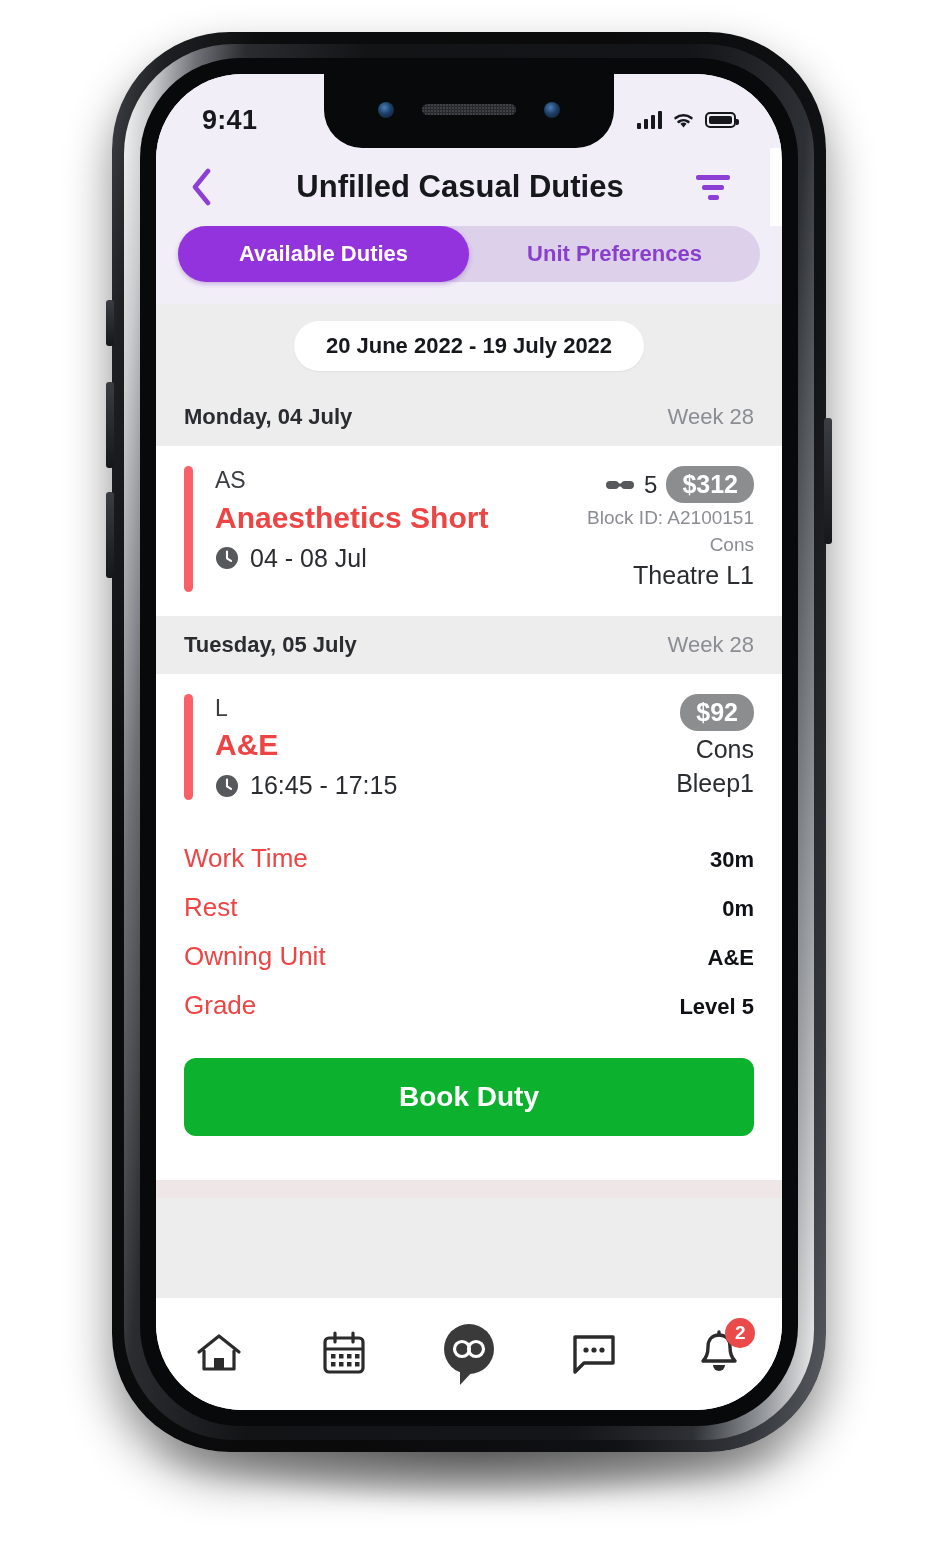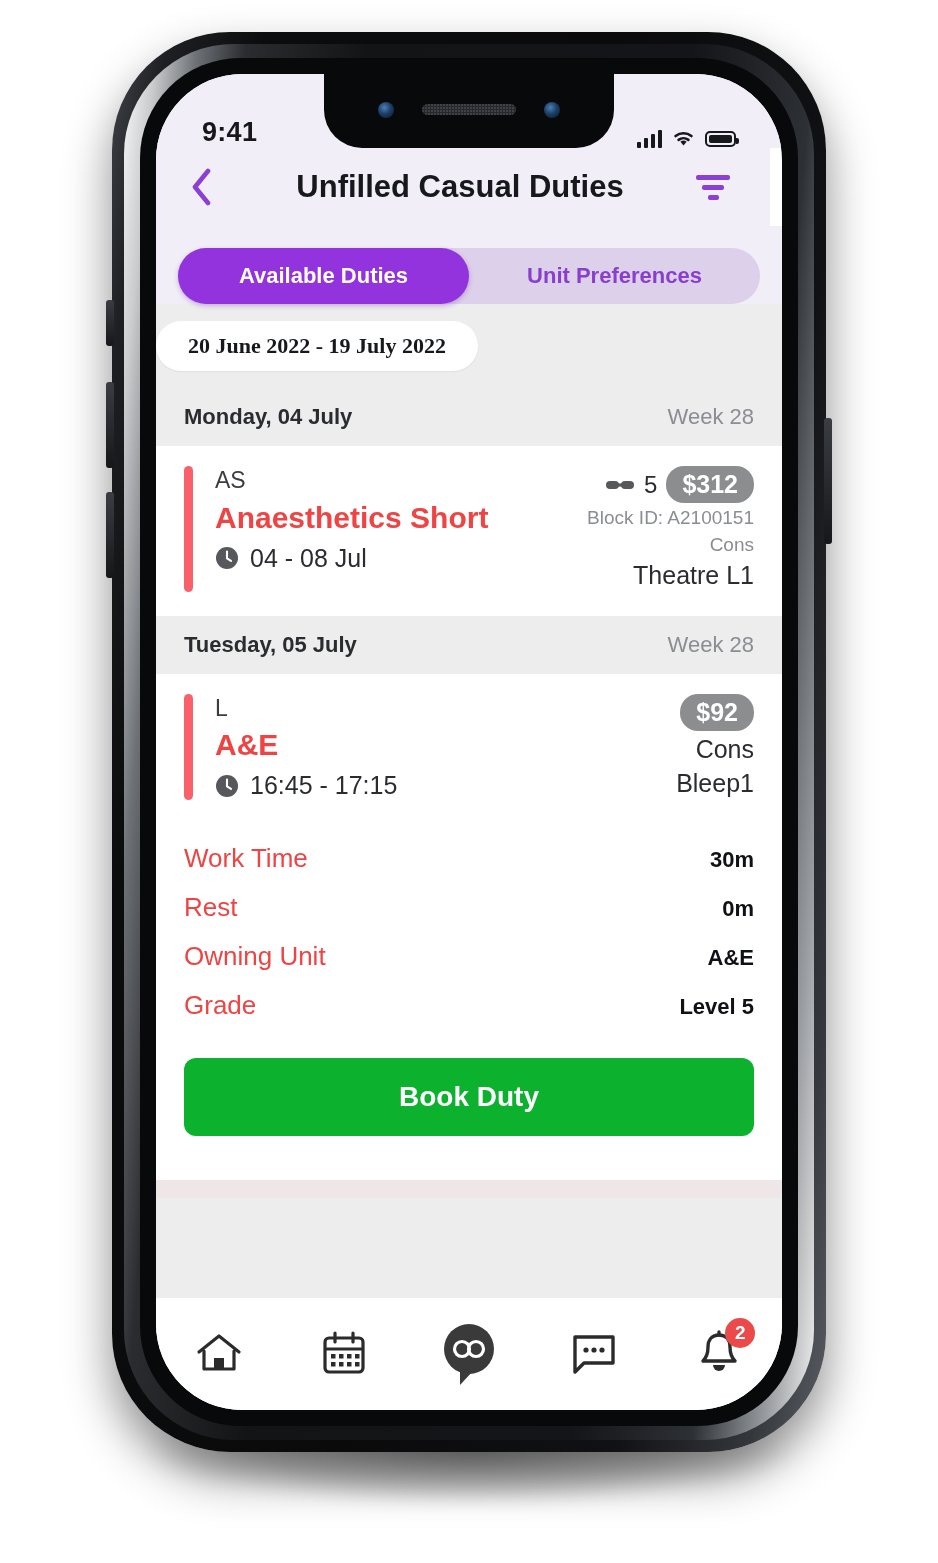--- a/index.html
+++ b/index.html
@@ -69,21 +69,21 @@
     background-size: 3px 3px;
   }
   .cam { position: absolute; top: 28px; width: 16px; height: 16px; border-radius: 50%;
          background: radial-gradient(circle at 40% 35%, #4a7fb5 0%, #1d3f66 45%, #0c1624 100%); }
   .cam-l { left: 54px; }
   .cam-r { left: 220px; }
 
   
   .statusbar {
     position: absolute; top: 0; left: 0; right: 0; height: 74px;
-    background: #f2eef8; display: flex; align-items: flex-end;
+    background: #f2eef8; display: flex; align-items: center;
     justify-content: space-between; padding: 18px 46px 0 46px; z-index: 20;
   }
   .status-time { font-size: 27px; font-weight: bold; color: #16181c; letter-spacing: .3px; }
   .status-icons { display: flex; align-items: center; gap: 9px; }
   .bars { display: flex; align-items: flex-end; gap: 3px; height: 18px; }
   .bars i { display:block; width:4px; background:#16181c; border-radius:1px; }
   .bars i:nth-child(1){height:6px;} .bars i:nth-child(2){height:10px;}
   .bars i:nth-child(3){height:14px;} .bars i:nth-child(4){height:18px;}
   .battery { width: 31px; height: 16px; border: 2px solid #16181c; border-radius: 5px; position: relative; padding: 2px; }
   .battery::after { content:""; position:absolute; right:-5px; top:5px; width:3px; height:6px;
@@ -99,29 +99,29 @@
   .back-btn { width: 40px; display: flex; align-items: center; justify-content: flex-start; cursor: pointer; }
   .page-title { flex: 1; text-align: center; font-size: 31px; font-weight: bold; color: #16181c; }
   .filter-btn { width: 46px; display: flex; flex-direction: column; align-items: center; gap: 5px; cursor: pointer; }
   .filter-btn i { display: block; background: #8b3fd4; border-radius: 2px; height: 5px; }
   .filter-btn i:nth-child(1){ width: 34px; }
   .filter-btn i:nth-child(2){ width: 22px; }
   .filter-btn i:nth-child(3){ width: 11px; }
 
   
   .tabs-wrap { position: absolute; top: 152px; left: 0; right: 0; height: 78px; background: #f2eef8;
-               display: flex; align-items: flex-end; padding: 0 22px; z-index: 14; }
+               display: flex; align-items: flex-start; padding: 0 22px; z-index: 14; }
   .tabs { display: flex; width: 100%; height: 56px; background: #ddd0ea; border-radius: 28px; }
   .tab { flex: 1; display: flex; align-items: center; justify-content: center;
          font-size: 22px; font-weight: bold; color: #8a3fcc; border-radius: 28px; cursor: pointer; }
   .tab.active { background: #9333dd; color: #ffffff; box-shadow: 0 2px 5px rgba(96,26,160,.3); }
 
   
   .body { position: absolute; top: 230px; left: 0; right: 0; bottom: 112px; background: #ededed; overflow: hidden; }
-  .daterange-row { height: 84px; display: flex; align-items: center; justify-content: flex-start; font-family: Liberation Serif, serif; }
+  .daterange-row { height: 84px; display: flex; align-items: center; justify-content: center; }
   .daterange {
     background: #ffffff; border-radius: 26px; padding: 12px 32px;
     font-size: 22px; font-weight: bold; color: #16181c; box-shadow: 0 1px 2px rgba(0,0,0,.06); cursor: pointer;
   }
   .day-header {
     height: 58px; display: flex; align-items: center; justify-content: space-between;
     padding: 0 28px; background: #ededed;
   }
   .day-name { font-size: 22px; font-weight: bold; color: #2a2c30; }
   .day-week { font-size: 22px; color: #8b8d92; }

